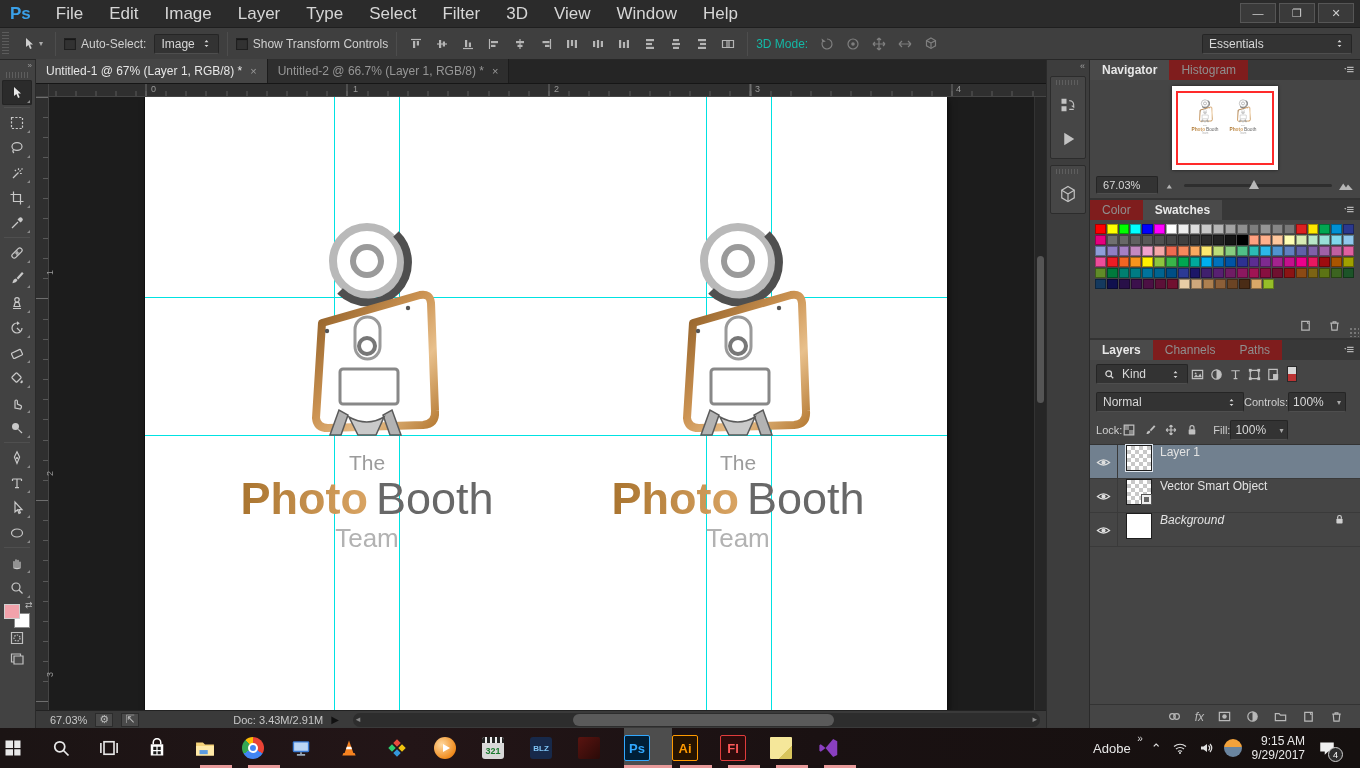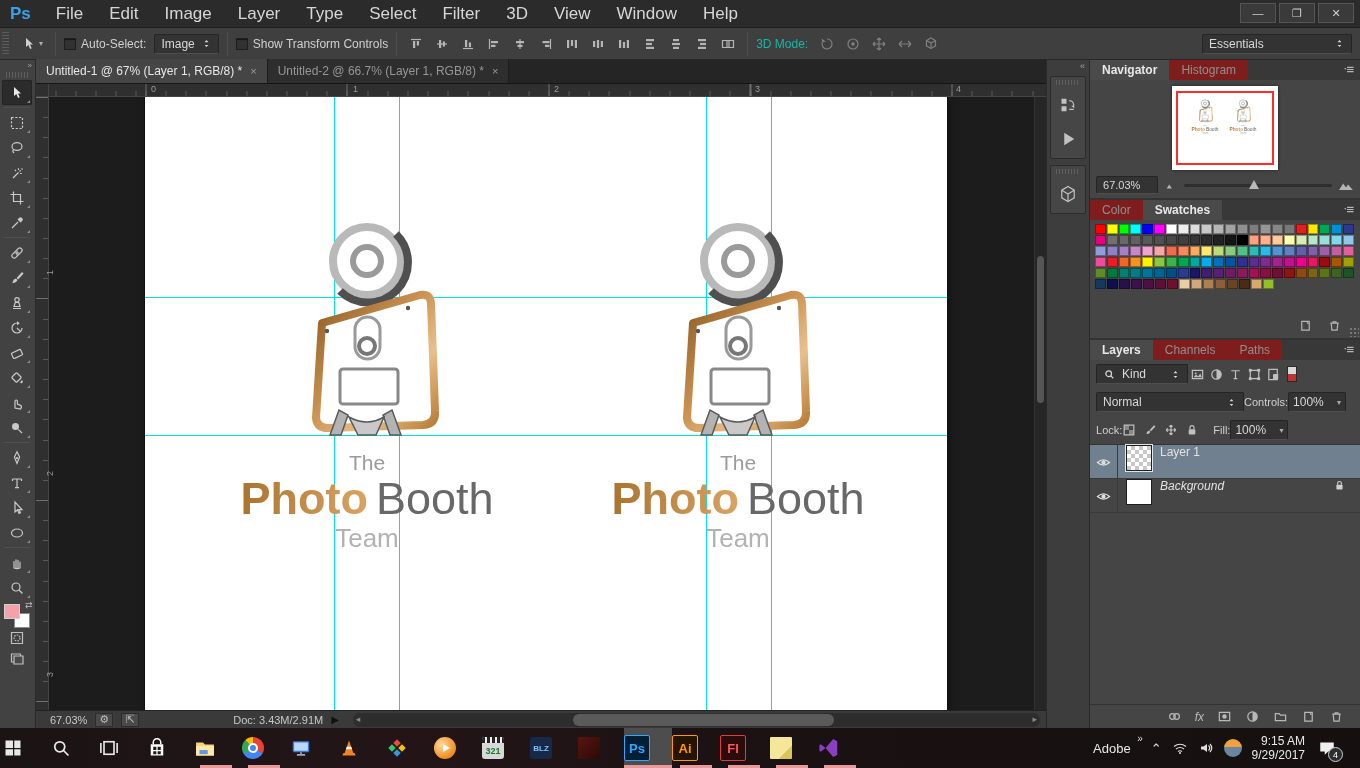--- a/index.html
+++ b/index.html
@@ -956,20 +956,32 @@
               <div class="layer-thumb checker"></div>
               <span class="layer-name">Layer 1</span>
             </div>
             <div class="layer-row">
               <div class="eye-box">
                 <svg viewBox="0 0 16 16" class="ic" style="width: 15px; height: 15px;">
                   <path d="M1.5 8Q8 2.6 14.5 8 8 13.4 1.5 8z" fill="none" stroke="currentColor"></path>
                   <circle cx="8" cy="8" r="2.2" fill="currentColor"></circle>
                 </svg>
               </div>
+              <div class="layer-thumb smart">
+                <div class="smart-badge"></div>
+              </div>
+              <span class="layer-name">Vector Smart Object</span>
+            </div>
+            <div class="layer-row">
+              <div class="eye-box">
+                <svg viewBox="0 0 16 16" class="ic" style="width: 15px; height: 15px;">
+                  <path d="M1.5 8Q8 2.6 14.5 8 8 13.4 1.5 8z" fill="none" stroke="currentColor"></path>
+                  <circle cx="8" cy="8" r="2.2" fill="currentColor"></circle>
+                </svg>
+              </div>
               <div class="layer-thumb "></div>
               <span class="layer-name italic">Background</span>
               <span class="layer-lock">
                 <svg viewBox="0 0 16 16" class="ic" style="width: 13px; height: 13px;">
                   <rect x="4.2" y="7" width="7.6" height="6" rx="1" fill="currentColor"></rect>
                   <path d="M5.7 7V5.4a2.3 2.3 0 0 1 4.6 0V7" fill="none" stroke="currentColor"></path>
                 </svg>
               </span>
             </div>
           </div>

